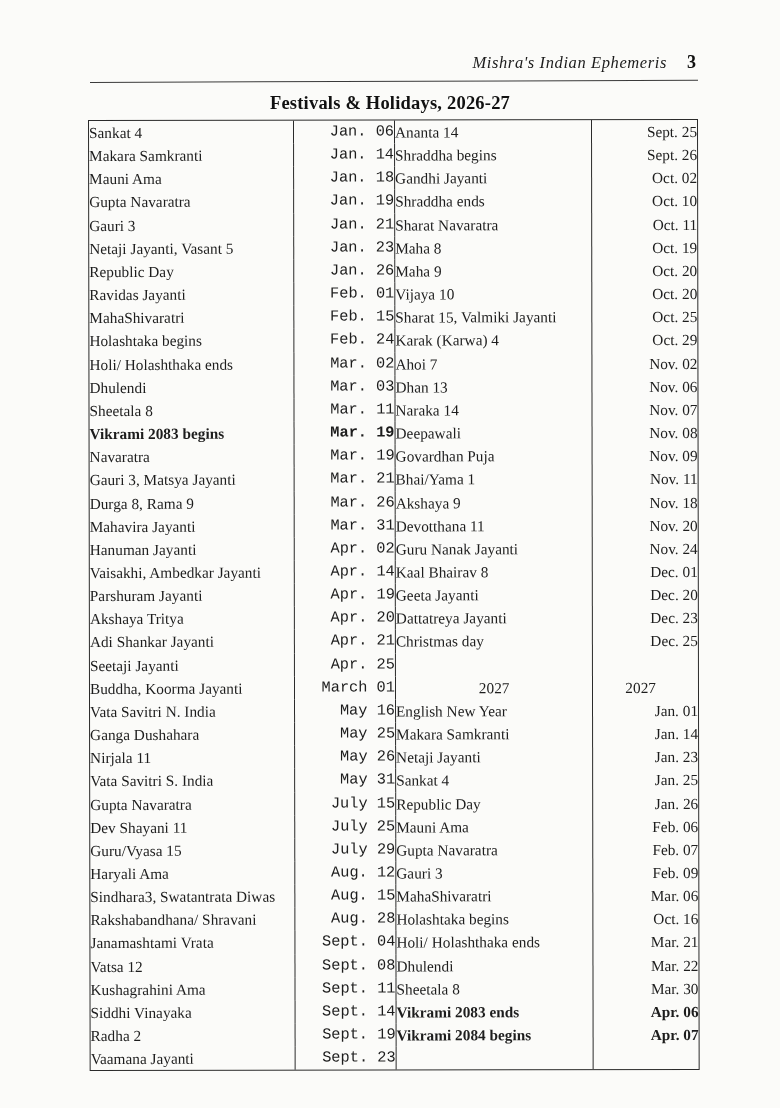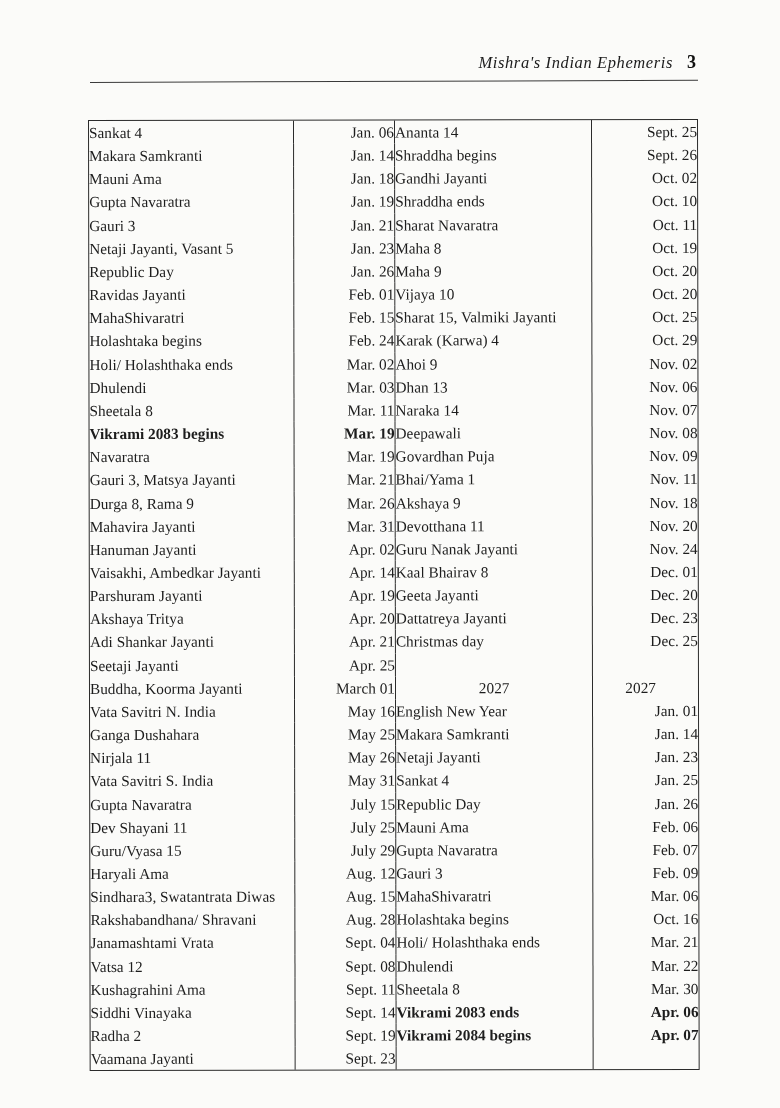--- a/index.html
+++ b/index.html
@@ -25,21 +25,21 @@
     position: absolute;
     left: 90px;
     right: 82px;
     top: 52px;
     height: 30px;
   }
   .running-head-inner {
     display: flex;
     align-items: center;
     justify-content: flex-end;
-    gap: 14px;
+    gap: 20px;
     padding-right: 2px;
   }
   .book-title {
     font-style: italic;
     font-size: 16.5px;
     letter-spacing: 0.6px;
     color: #1c1c1c;
     white-space: nowrap;
   }
   .folio {
@@ -104,20 +104,21 @@
   td.name {
     padding-left: 7px;
     text-align: left;
   }
   td.date {
     padding-right: 8px;
     text-align: right;
   }
   td.date1 {
     border-right: 1.3px solid #2b2b2b;
+    font-family: Liberation Mono, monospace;
   }
   td.name1 {
     border-right: 1.3px solid #2b2b2b;
   }
   td.name2 {
     padding-left: 8px;
     border-right: 1.3px solid #2b2b2b;
   }
   td.bold { font-weight: bold; }
   td.section {
@@ -137,20 +138,21 @@
 <div class="page">
 
   <div class="running-head">
     <div class="running-head-inner">
       <span class="book-title">Mishra's Indian Ephemeris</span>
       <span class="folio">3</span>
     </div>
   </div>
   <div class="head-rule"></div>
 
+  <div class="table-title">Festivals &amp; Holidays, 2026-27</div>
 
   <div class="table-wrap">
     <table class="fest">
       <colgroup>
         <col class="c-name1">
         <col class="c-date1">
         <col class="c-name2">
         <col class="c-date2">
       </colgroup>
       <tbody id="table-body">
@@ -210,21 +212,21 @@
           </tr>
           <tr>
             <td class="name name1">Holashtaka begins</td>
             <td class="date date1">Feb. 24</td>
             <td class="name name2">Karak (Karwa) 4</td>
             <td class="date date2">Oct. 29</td>
           </tr>
           <tr>
             <td class="name name1">Holi/ Holashthaka ends</td>
             <td class="date date1">Mar. 02</td>
-            <td class="name name2">Ahoi 9</td>
+            <td class="name name2">Ahoi 7</td>
             <td class="date date2">Nov. 02</td>
           </tr>
           <tr>
             <td class="name name1">Dhulendi</td>
             <td class="date date1">Mar. 03</td>
             <td class="name name2">Dhan 13</td>
             <td class="date date2">Nov. 06</td>
           </tr>
           <tr>
             <td class="name name1">Sheetala 8</td>

